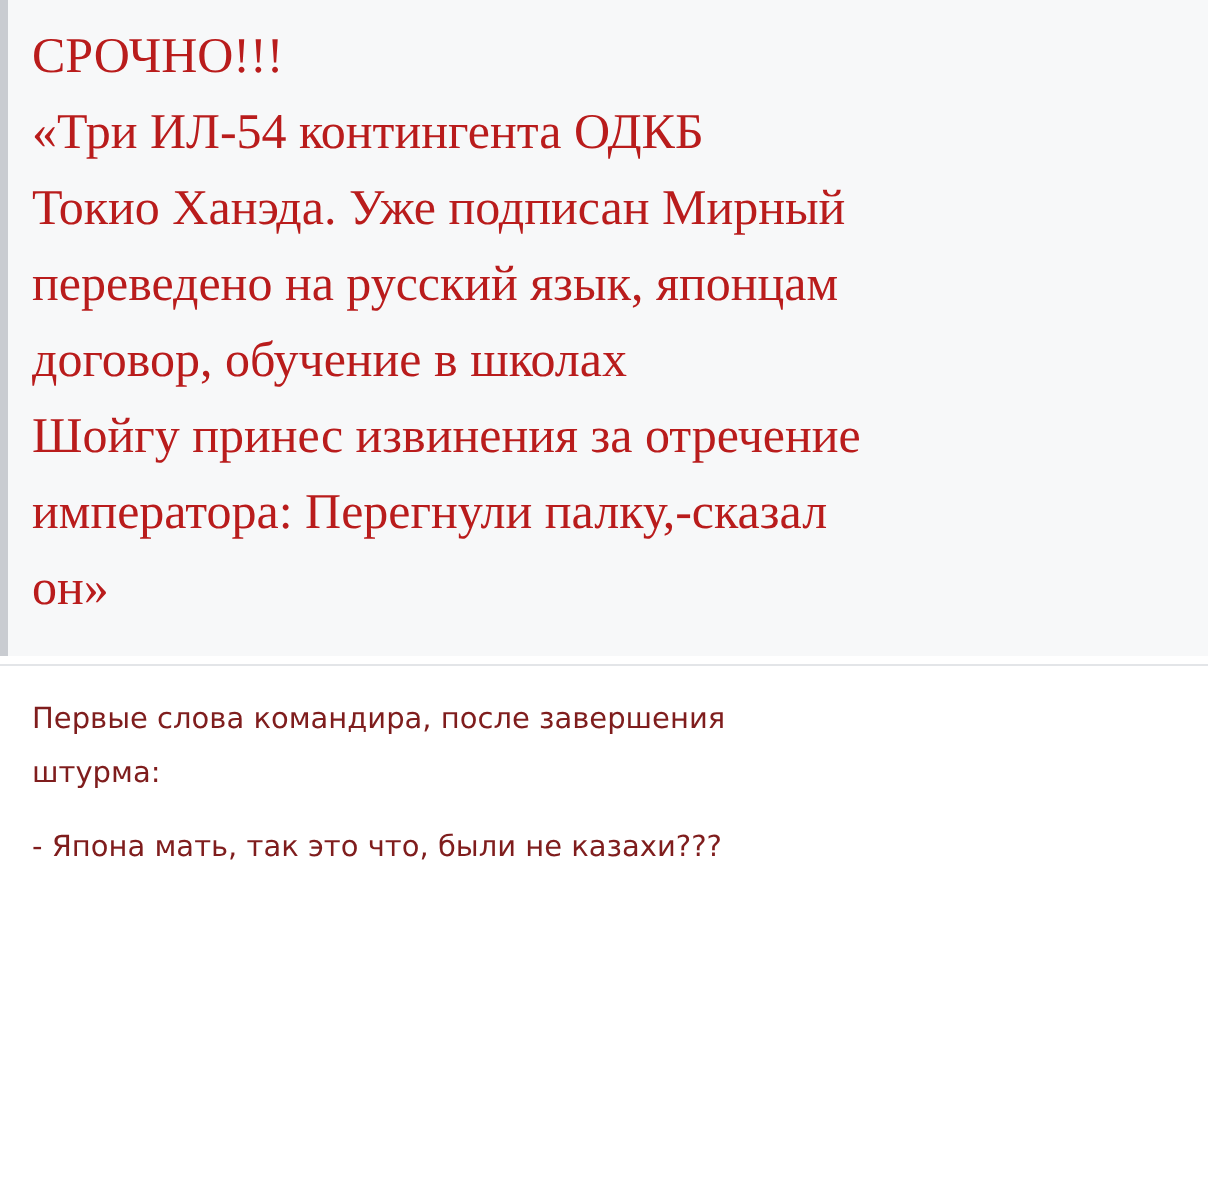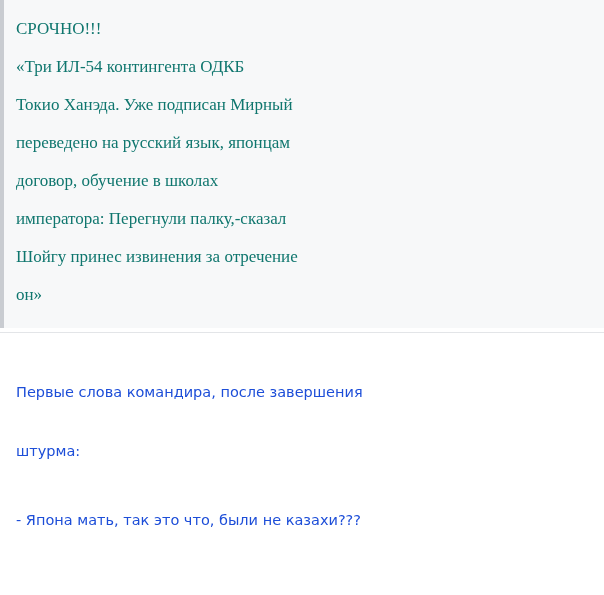--- a/index.html
+++ b/index.html
@@ -28,60 +28,59 @@
   .quote-bar {
     position: absolute;
     left: 0;
     top: 0;
     bottom: 0;
     width: 4px;
     background: #c9ccd1;
   }
   .quote-line {
     font-family: "Liberation Serif", serif;
-    font-size: 17px;
+    font-size: 25px;
     line-height: 38px;
-    color: #0f766e;
+    color: #b91c1c;
     white-space: pre;
     letter-spacing: 0px;
   }
   .divider {
     height: 1px;
     background: #e3e5e8;
     margin: 4px 0 0 0;
   }
   .caption-block {
     padding: 14px 16px 0 16px;
   }
   .caption-line {
     font-family: "DejaVu Sans", sans-serif;
     font-size: 14.5px;
     line-height: 27px;
-    color: #1d4ed8;
+    color: #7f1d1d;
     white-space: pre;
-    margin-top: 32px;
   }
   .caption-gap {
     height: 10px;
   }
 </style>
 </head>
 <body>
 
 <div class="page">
 
   <div class="quote-block">
     <div class="quote-bar"></div>
     <div class="quote-line">СРОЧНО!!!</div>
     <div class="quote-line">«Три ИЛ-54 контингента ОДКБ</div>
     <div class="quote-line">Токио Ханэда. Уже подписан Мирный</div>
     <div class="quote-line">переведено на русский язык, японцам</div>
     <div class="quote-line">договор, обучение в школах</div>
+    <div class="quote-line">Шойгу принес извинения за отречение</div>
     <div class="quote-line">императора: Перегнули палку,-сказал</div>
-    <div class="quote-line">Шойгу принес извинения за отречение</div>
     <div class="quote-line">он»</div>
   </div>
 
   <div class="divider"></div>
 
   <div class="caption-block">
     <div class="caption-line">Первые слова командира, после завершения</div>
     <div class="caption-line">штурма:</div>
     <div class="caption-gap"></div>
     <div class="caption-line">- Япона мать, так это что, были не казахи???</div>

